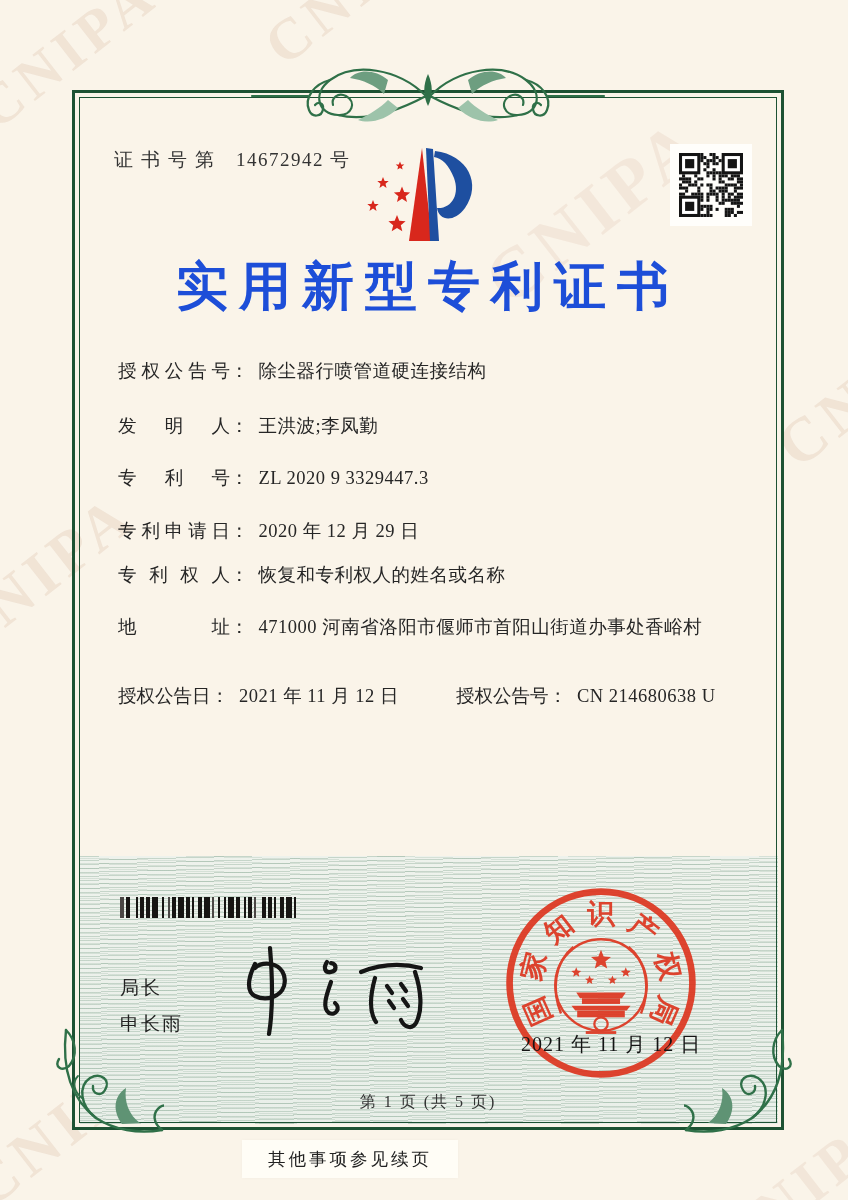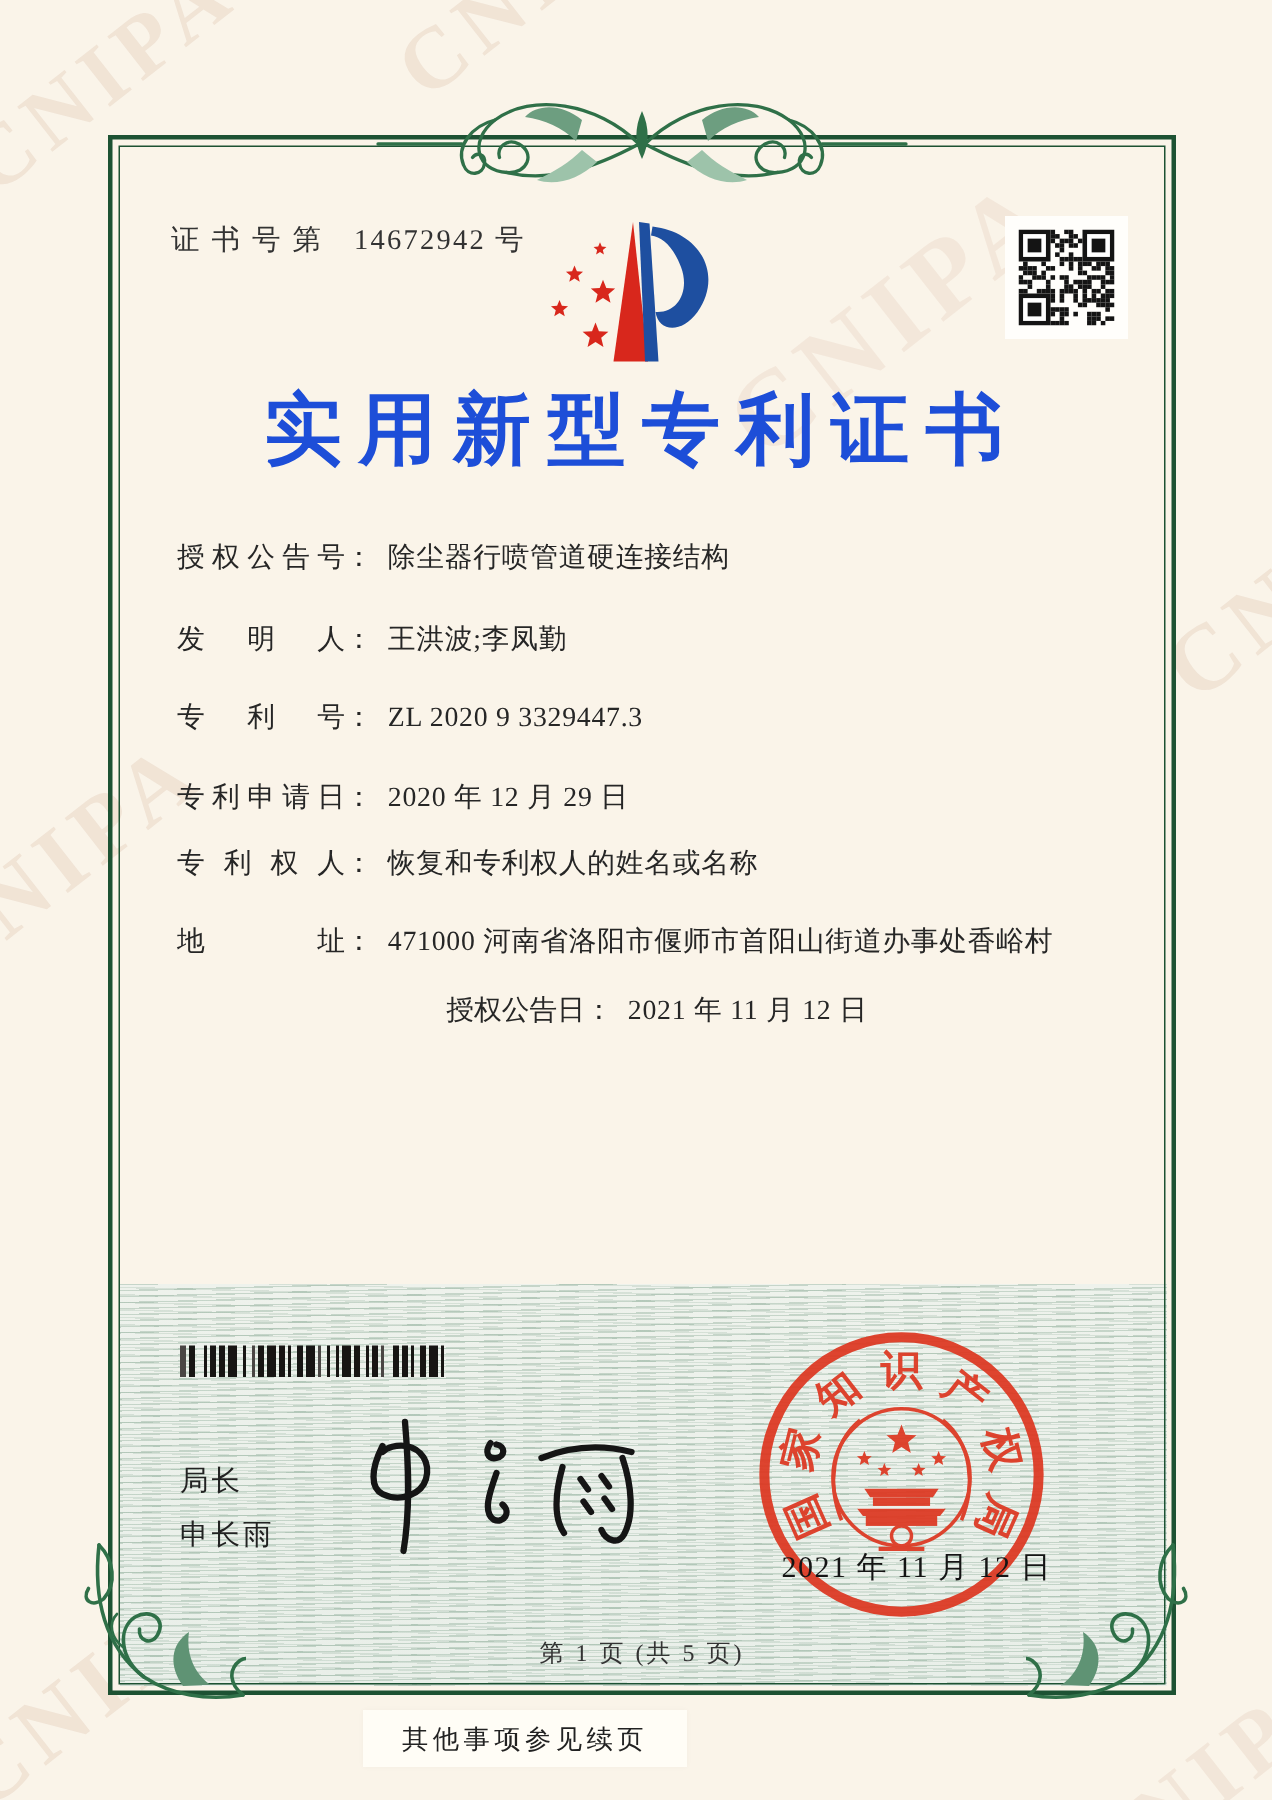--- a/index.html
+++ b/index.html
@@ -322,22 +322,25 @@
 </div>
 <div class="field-row" style="top:518px;">
   <span class="flabel">专利申请日</span><span class="fcolon">：</span><span class="fvalue">2020 年 12 月 29 日</span>
 </div>
 <div class="field-row" style="top:562px;">
   <span class="flabel">专利权人</span><span class="fcolon">：</span><span class="fvalue">恢复和专利权人的姓名或名称</span>
 </div>
 <div class="field-row" style="top:614px;">
   <span class="flabel">地址</span><span class="fcolon">：</span><span class="fvalue">471000 河南省洛阳市偃师市首阳山街道办事处香峪村</span>
 </div>
-<div class="field-row" style="top:660px;width:640px;text-align:center;">
+<div class="field-row" style="top:683px;width:640px;">
   <span>授权公告日</span><span class="fcolon">：</span><span class="fvalue">2021 年 11 月 12 日</span>
+  <span class="grant-right">
+    <span>授权公告号</span><span class="fcolon">：</span><span class="fvalue">CN 214680638 U</span>
+  </span>
 </div>
 
 <div class="body-text">
 </div>
 
 <div class="barcode" id="barcode">
     <span style="width: 4px; background: rgb(74, 70, 68);"></span>
     <span style="width: 2px; background: transparent;"></span>
     <span style="width: 4px; background: rgb(23, 21, 19);"></span>
     <span style="width: 6px; background: transparent;"></span>

